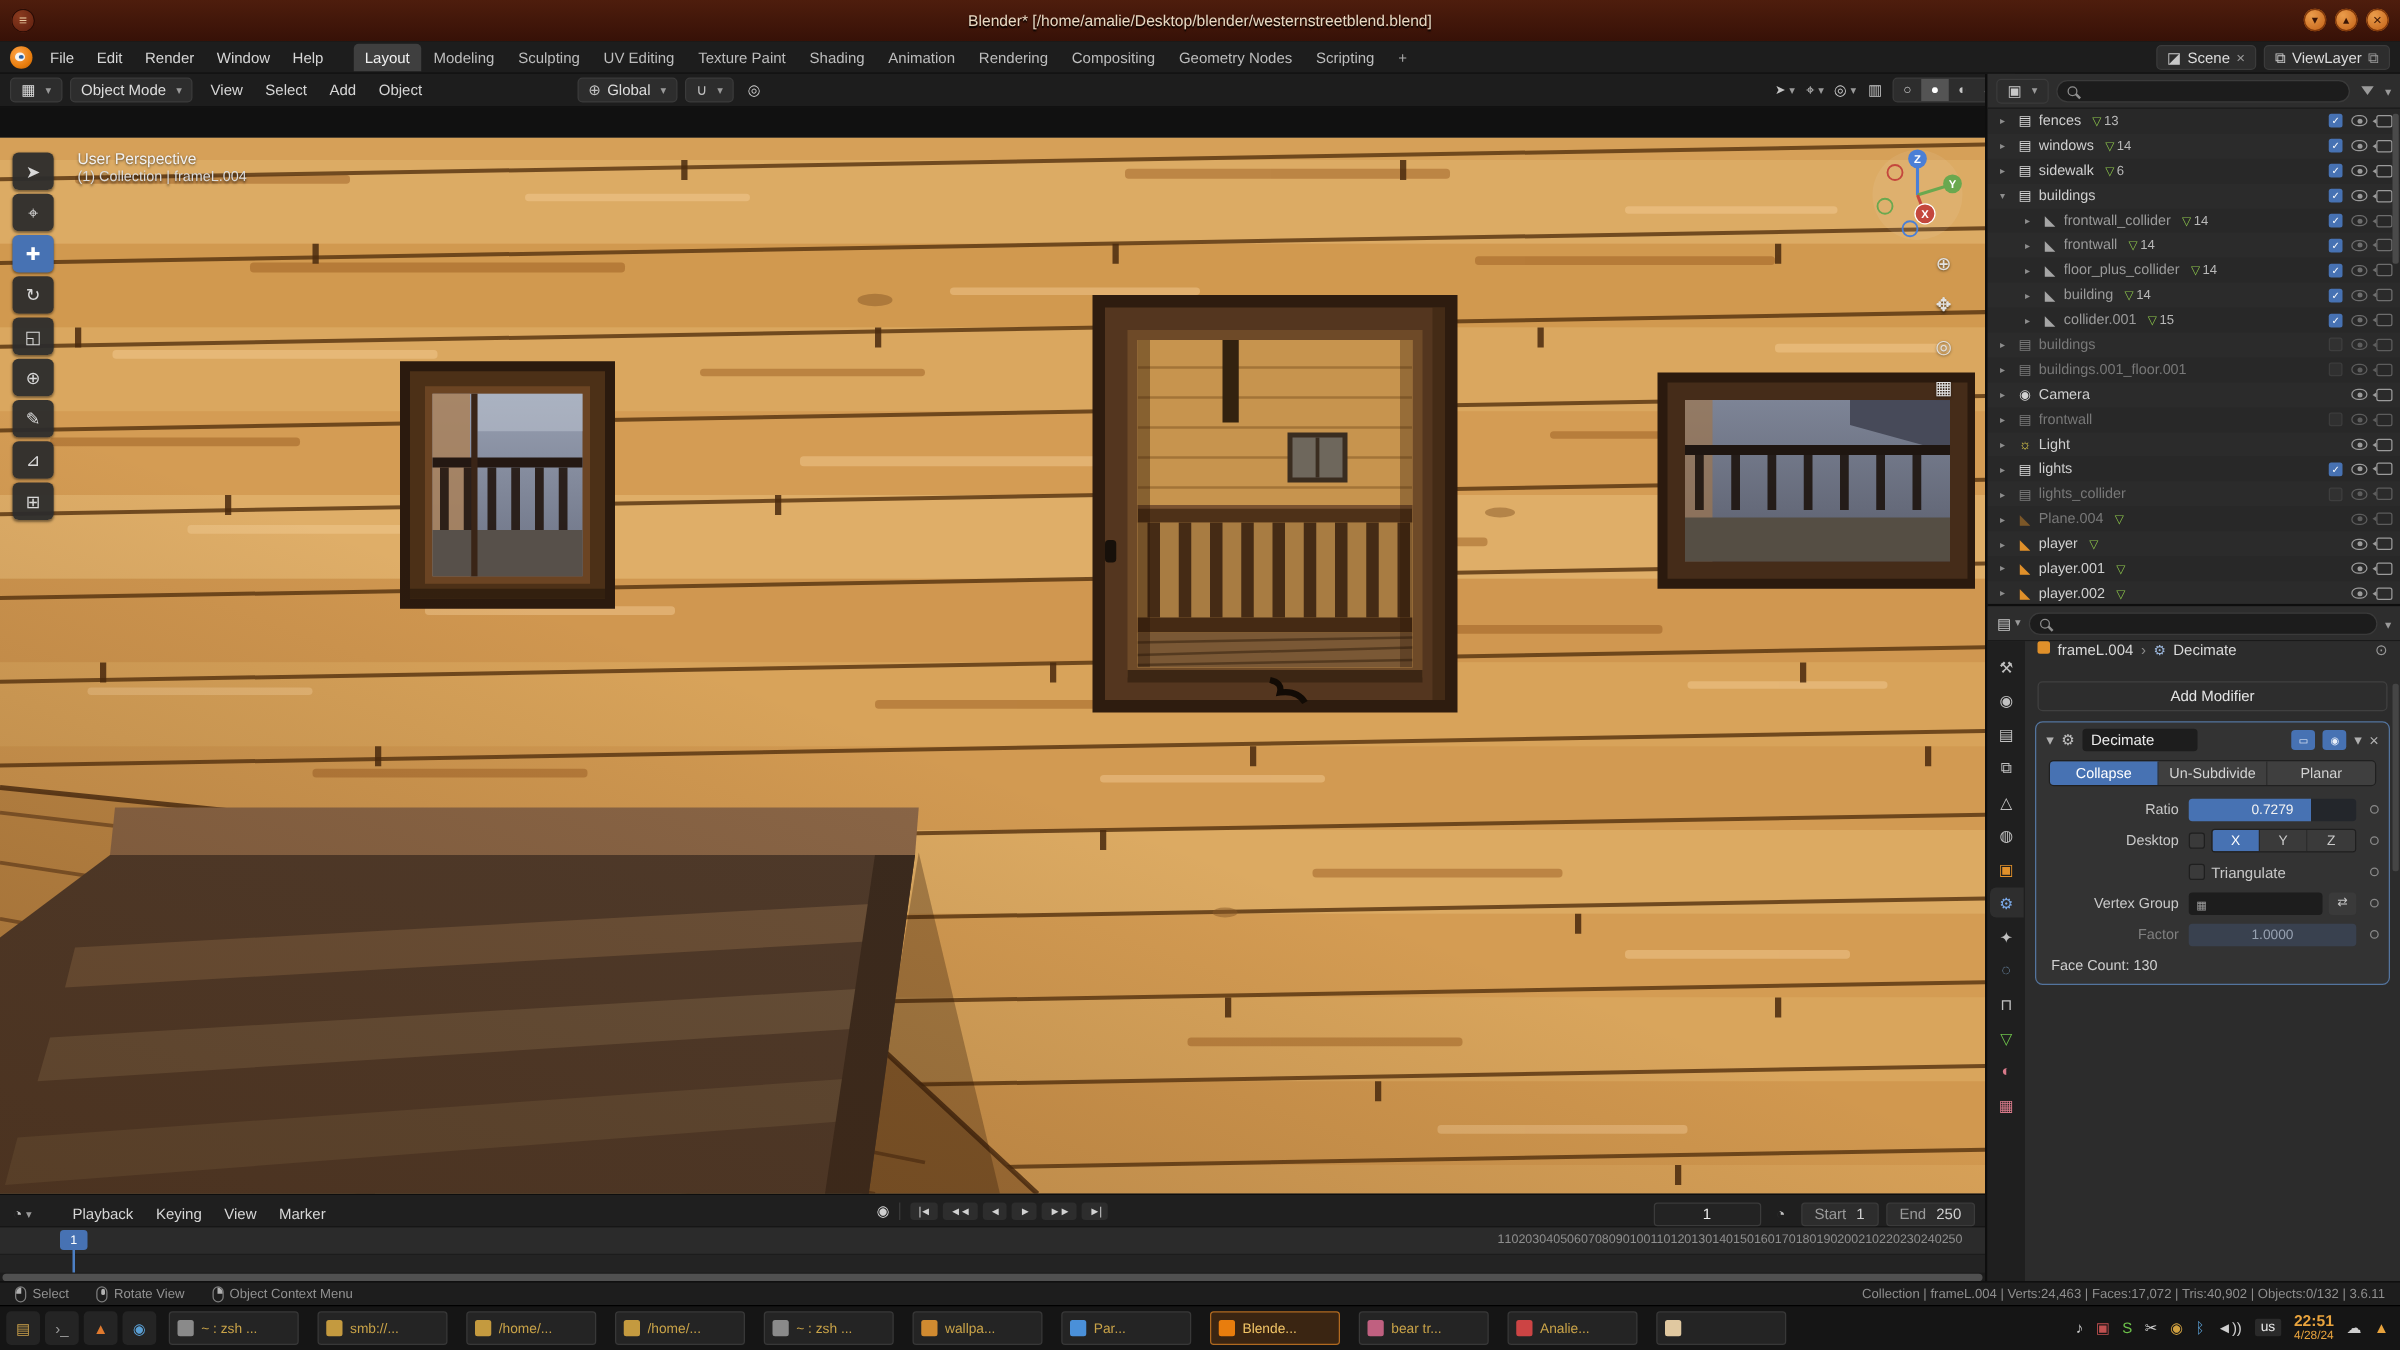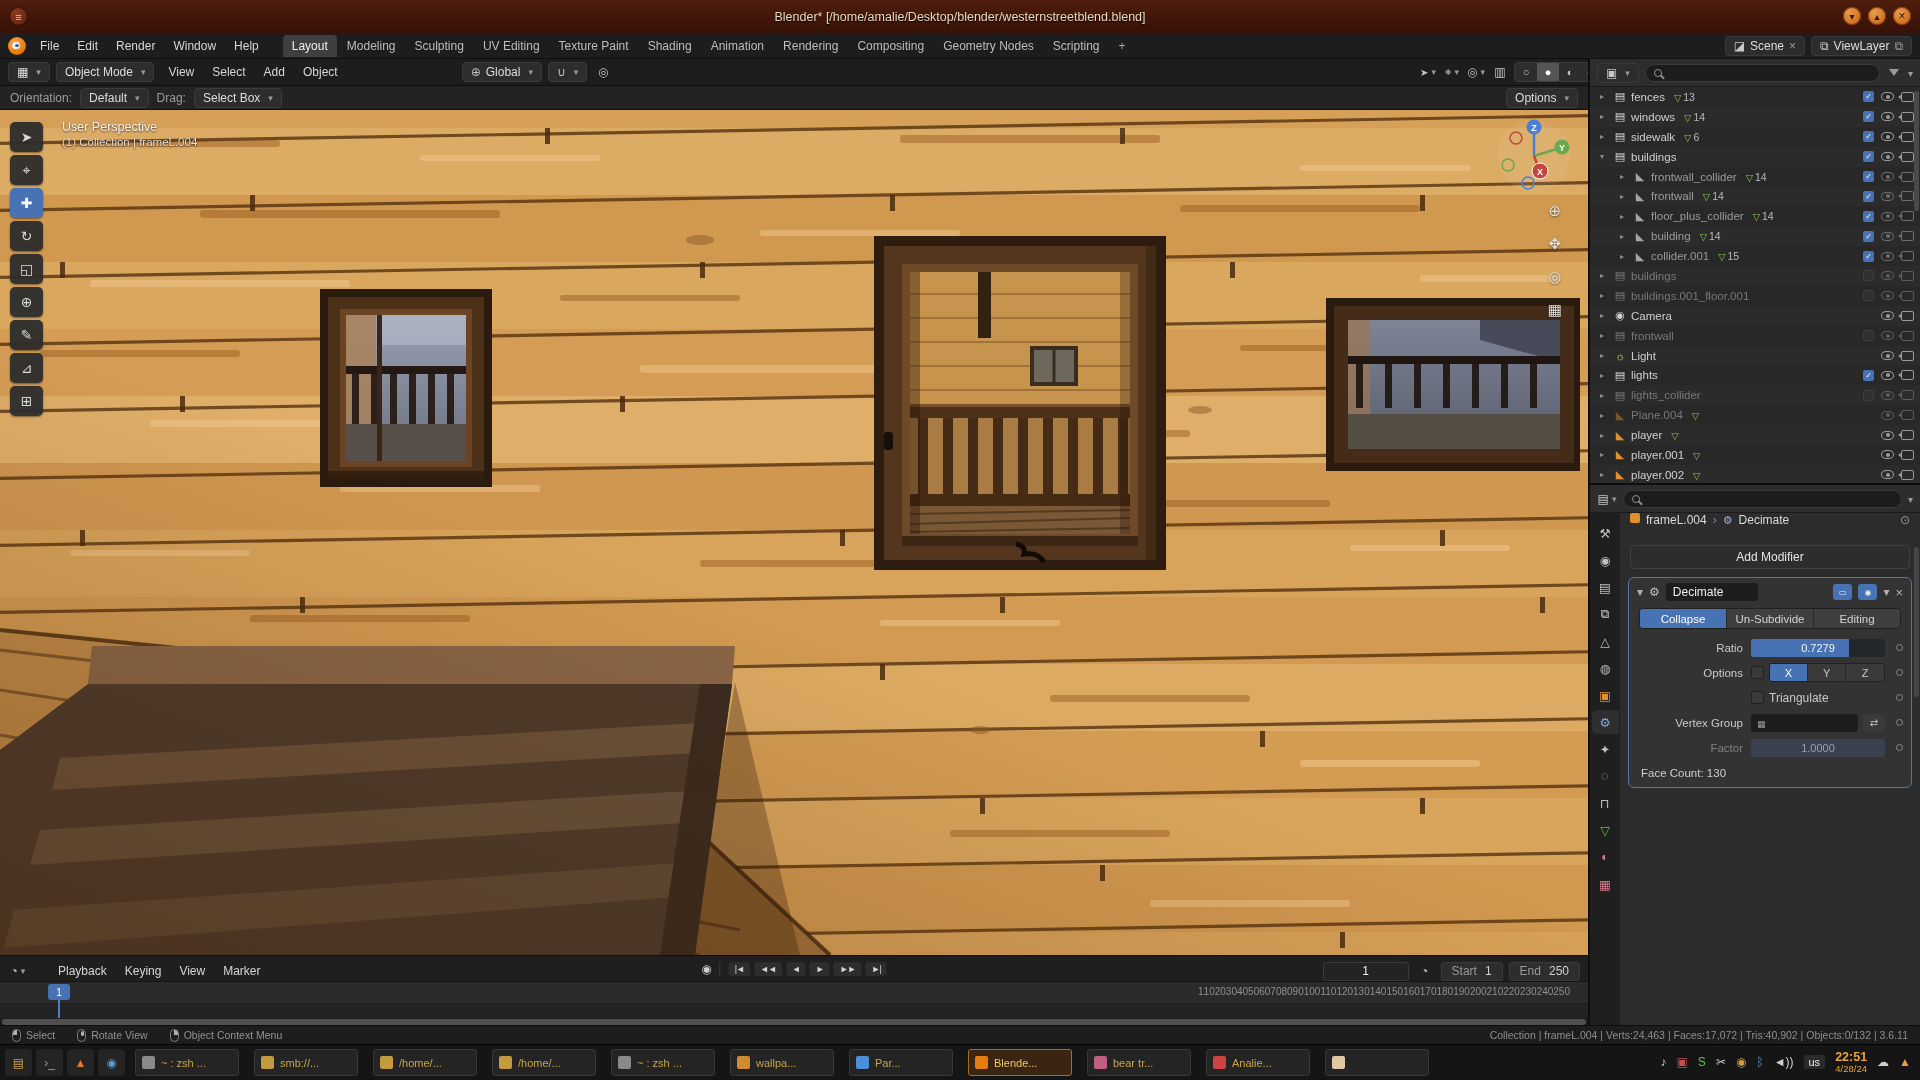--- a/index.html
+++ b/index.html
@@ -335,33 +335,20 @@
       <div class="shadegrp">
 
       <span class="iconbtn sh">○</span>
           <span class="iconbtn sh active">●</span>
           <span class="iconbtn sh">◐</span>
           <span class="iconbtn sh">◍</span>
         </div>
     </div>
   </div>
 
-  <div id="toolsrow">
-    <span class="ts-label">Orientation:</span>
-    <span class="pill dd">
-        <span>Default</span>
-      </span>
-    <span class="ts-label">Drag:</span>
-    <span class="pill dd">
-        <span>Select Box</span>
-      </span>
-    <span class="pill dd right-push">
-        <span>Options</span>
-      </span>
-  </div>
 
   <div id="viewport">
     <svg class="scene" width="1588" height="845" viewBox="0 0 1588 845" preserveAspectRatio="none">
       <defs>
         <linearGradient id="glass" x1="0" y1="0" x2="0" y2="1">
           <stop offset="0" stop-color="#98a0b2"></stop>
             <stop offset="1" stop-color="#6b7183"></stop>
         </linearGradient>
         <linearGradient id="glass2" x1="0" y1="0" x2="0" y2="1">
           <stop offset="0" stop-color="#7d8496"></stop>
@@ -1119,31 +1106,31 @@
               <span class="mh-sp"></span>
               <span class="mh-toggle"></span>
               <span class="mh-toggle cam"></span>
               <span class="mh-dd"></span>
               <span class="mh-x"></span>
             </div>
             <div class="mod-tabs">
 
             <div class="mtab active">Collapse</div>
                 <div class="mtab">Un-Subdivide</div>
-                <div class="mtab">Editing</div>
+                <div class="mtab">Planar</div>
               </div>
             <div class="prow">
               <span class="plabel">Ratio</span>
               <div class="pctrl">
                   <div class="slider">0.7279</div>
                 </div>
               <span class="kdot"></span>
             </div>
             <div class="prow">
-              <span class="plabel">Options</span>
+              <span class="plabel">Desktop</span>
               <div class="pctrl">
                 <span class="checkbox"></span>
                 <div class="axes">
 
                 <div class="axbtn active">X</div>
                     <div class="axbtn">Y</div>
                     <div class="axbtn">Z</div>
                   </div>
               </div>
               <span class="kdot"></span>

